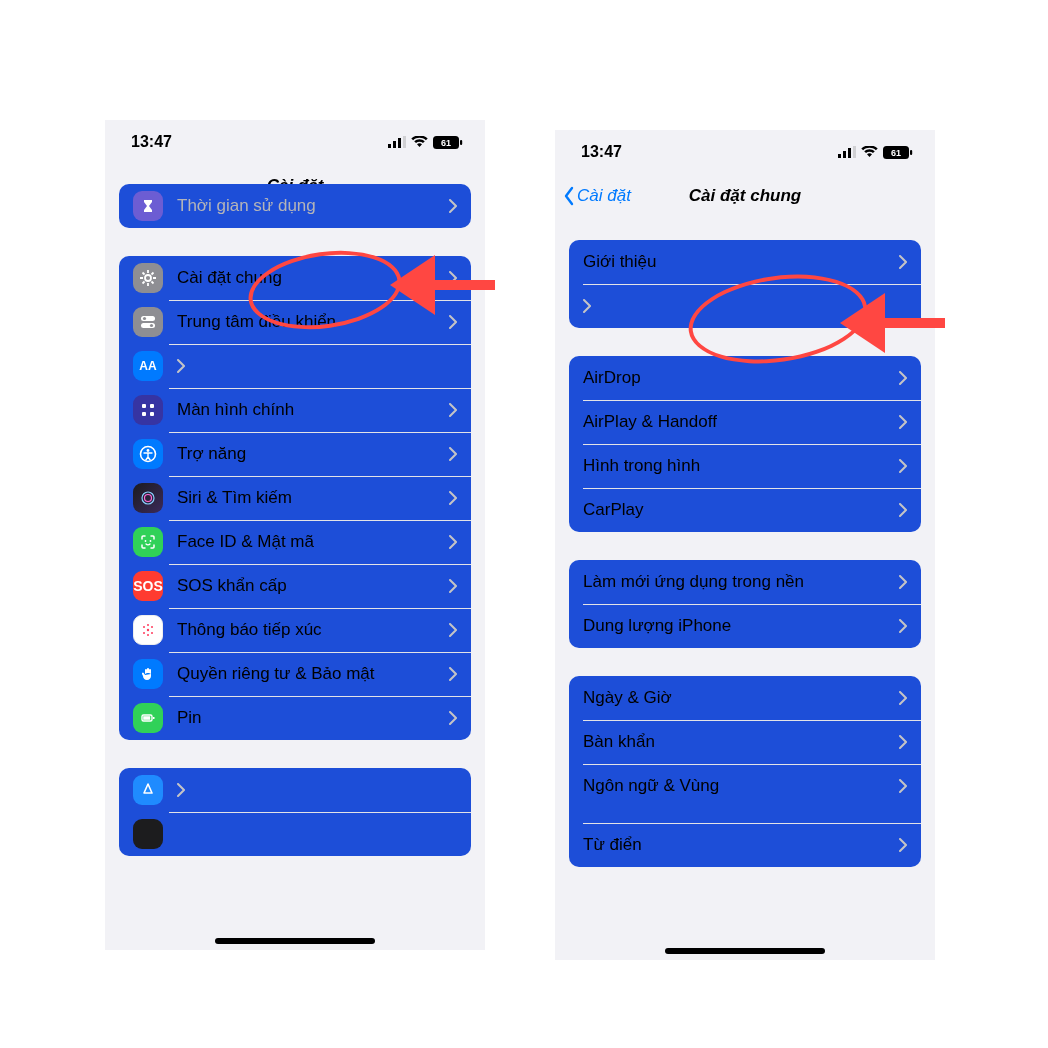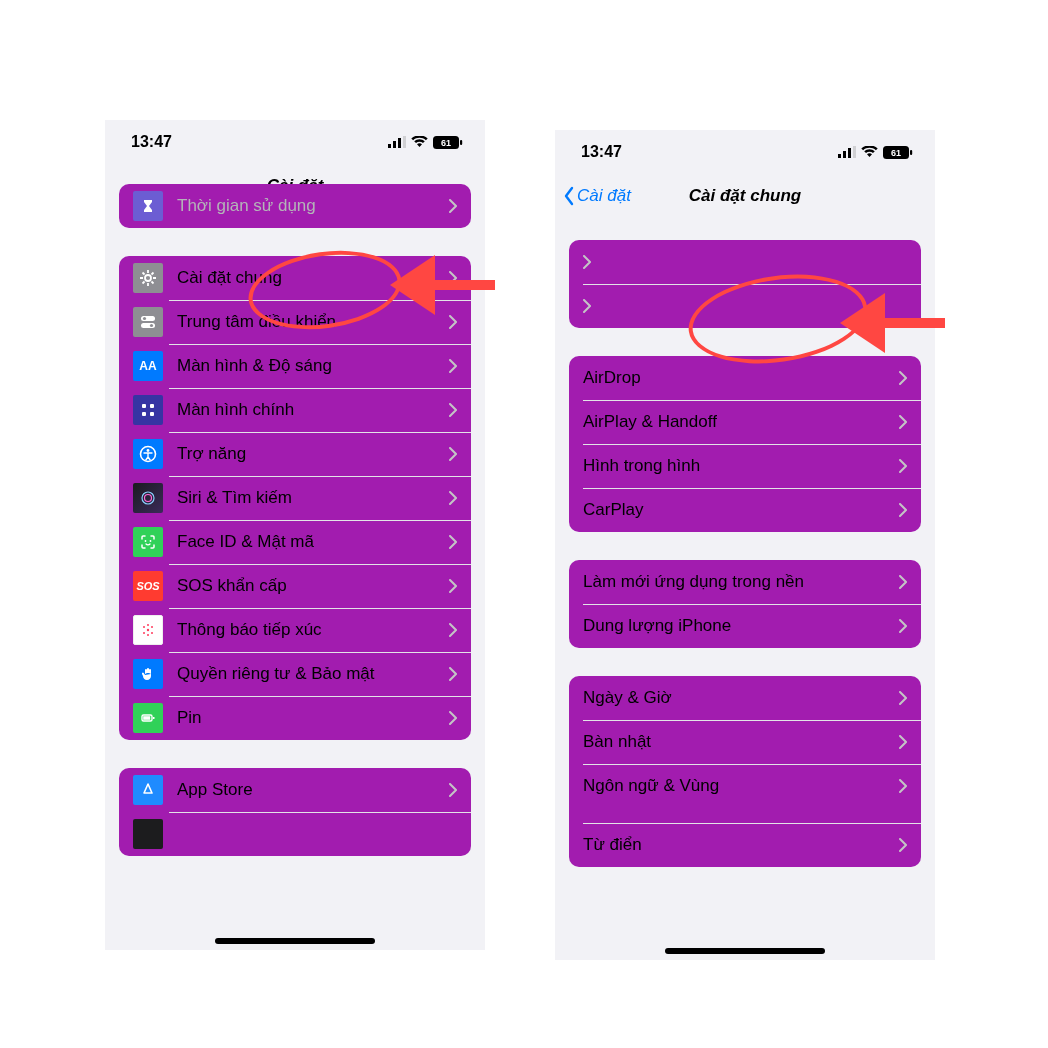--- a/index.html
+++ b/index.html
@@ -59,21 +59,21 @@
     font-size: 17px;
     gap: 2px;
   }
   .nav-back svg { width: 12px; height: 20px; }
 
   
   .content {
     position: relative;
   }
   .group {
-    background: #a21caf;
+    background: #1d4ed8;
     margin: 0 14px 28px 14px;
     border-radius: 10px;
     overflow: hidden;
   }
   .row {
     display: flex;
     align-items: center;
     min-height: 44px;
     padding: 6px 14px 6px 14px;
     position: relative;
@@ -90,21 +90,21 @@
     background: #e3e3e7;
   }
   .row.noicon + .row.noicon::before,
   .row.noicon:first-child + .row.noicon::before,
   .group.noicons .row + .row::before {
     left: 14px;
   }
   .row .app-icon {
     width: 30px;
     height: 30px;
-    border-radius: 2px;
+    border-radius: 9px;
     margin-right: 14px;
     flex: 0 0 auto;
     display: flex;
     align-items: center;
     justify-content: center;
     color: #fff;
     font-size: 14px;
     font-weight: 700;
   }
   .row .label { flex: 1 1 auto; }
@@ -252,21 +252,20 @@
           </span>
         <span class="label">Trung tâm điều khiển</span>
         <span class="chev">
             <svg viewBox="0 0 8 14">
               <path d="M1 1l6 6-6 6" stroke="#c4c4c6" stroke-width="2" fill="none" stroke-linecap="round"></path>
             </svg>
           </span>
       </div>
       <div class="row">
         <span class="app-icon ic-display" style="font-size:12px;">AA</span>
-        <span class="label">Màn hình &amp; Độ sáng</span>
         <span class="chev">
             <svg viewBox="0 0 8 14">
               <path d="M1 1l6 6-6 6" stroke="#c4c4c6" stroke-width="2" fill="none" stroke-linecap="round"></path>
             </svg>
           </span>
       </div>
       <div class="row">
         <span class="app-icon ic-home">
             <svg width="18" height="18" viewBox="0 0 18 18">
               <rect x="3" y="3" width="4" height="4" rx="1" fill="#fff"></rect>
@@ -321,21 +320,21 @@
             </svg>
           </span>
         <span class="label">Face ID &amp; Mật mã</span>
         <span class="chev">
             <svg viewBox="0 0 8 14">
               <path d="M1 1l6 6-6 6" stroke="#c4c4c6" stroke-width="2" fill="none" stroke-linecap="round"></path>
             </svg>
           </span>
       </div>
       <div class="row">
-        <span class="app-icon ic-sos" style="font-size:11px;font-style:italic;">SOS</span>
+        <span class="app-icon ic-sos" style="font-size:14px;">SOS</span>
         <span class="label">SOS khẩn cấp</span>
         <span class="chev">
             <svg viewBox="0 0 8 14">
               <path d="M1 1l6 6-6 6" stroke="#c4c4c6" stroke-width="2" fill="none" stroke-linecap="round"></path>
             </svg>
           </span>
       </div>
       <div class="row">
         <span class="app-icon ic-exposure">
             <svg width="18" height="18" viewBox="0 0 18 18">
@@ -387,21 +386,20 @@
       </div>
     </div>
 
     <div class="group">
       <div class="row">
         <span class="app-icon ic-appstore">
             <svg width="18" height="18" viewBox="0 0 18 18">
               <path d="M9 3l4 9H5z" fill="none" stroke="#fff" stroke-width="1.6" stroke-linejoin="round"></path>
             </svg>
           </span>
-        <span class="label">App Store</span>
         <span class="chev">
             <svg viewBox="0 0 8 14">
               <path d="M1 1l6 6-6 6" stroke="#c4c4c6" stroke-width="2" fill="none" stroke-linecap="round"></path>
             </svg>
           </span>
       </div>
       <div class="row" style="height:20px; overflow:hidden;">
         <span class="app-icon ic-wallet"></span>
         <span class="label" style="visibility:hidden;">Ví &amp; Apple Pay</span>
       </div>
@@ -444,20 +442,21 @@
         </svg>
       <span>Cài đặt</span>
     </div>
     <span>Cài đặt chung</span>
   </div>
 
   <div class="content">
     <div style="height:22px"></div>
     <div class="group noicons">
       <div class="row noicon">
+        <span class="label">Giới thiệu</span>
         <span class="chev">
             <svg viewBox="0 0 8 14">
               <path d="M1 1l6 6-6 6" stroke="#c4c4c6" stroke-width="2" fill="none" stroke-linecap="round"></path>
             </svg>
           </span>
       </div>
       <div class="row noicon">
         <span class="chev">
             <svg viewBox="0 0 8 14">
               <path d="M1 1l6 6-6 6" stroke="#c4c4c6" stroke-width="2" fill="none" stroke-linecap="round"></path>
@@ -523,21 +522,21 @@
     <div class="group noicons">
       <div class="row noicon">
         <span class="label">Ngày &amp; Giờ</span>
         <span class="chev">
             <svg viewBox="0 0 8 14">
               <path d="M1 1l6 6-6 6" stroke="#c4c4c6" stroke-width="2" fill="none" stroke-linecap="round"></path>
             </svg>
           </span>
       </div>
       <div class="row noicon">
-        <span class="label">Bàn nhật</span>
+        <span class="label">Bàn khẩn</span>
         <span class="chev">
             <svg viewBox="0 0 8 14">
               <path d="M1 1l6 6-6 6" stroke="#c4c4c6" stroke-width="2" fill="none" stroke-linecap="round"></path>
             </svg>
           </span>
       </div>
       <div class="row noicon">
         <span class="label">Ngôn ngữ &amp; Vùng</span>
         <span class="chev">
             <svg viewBox="0 0 8 14">

